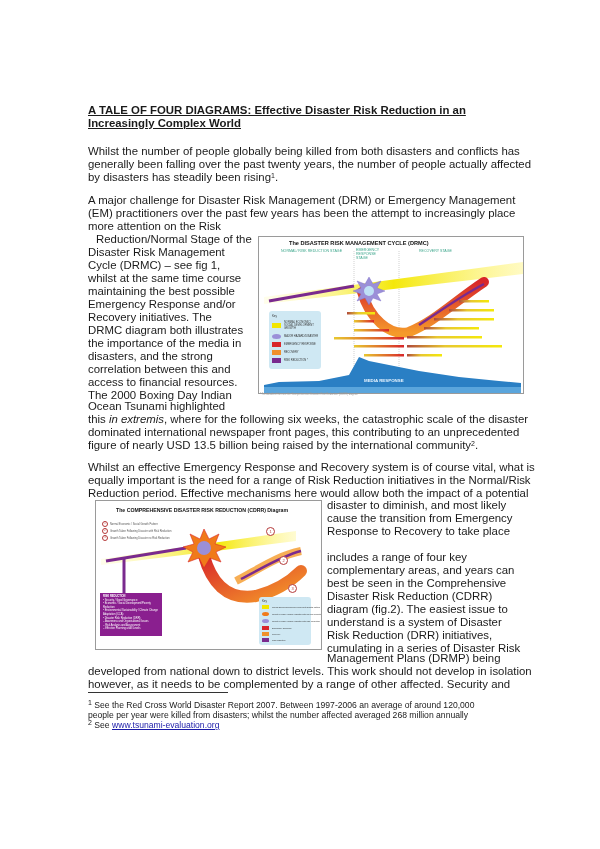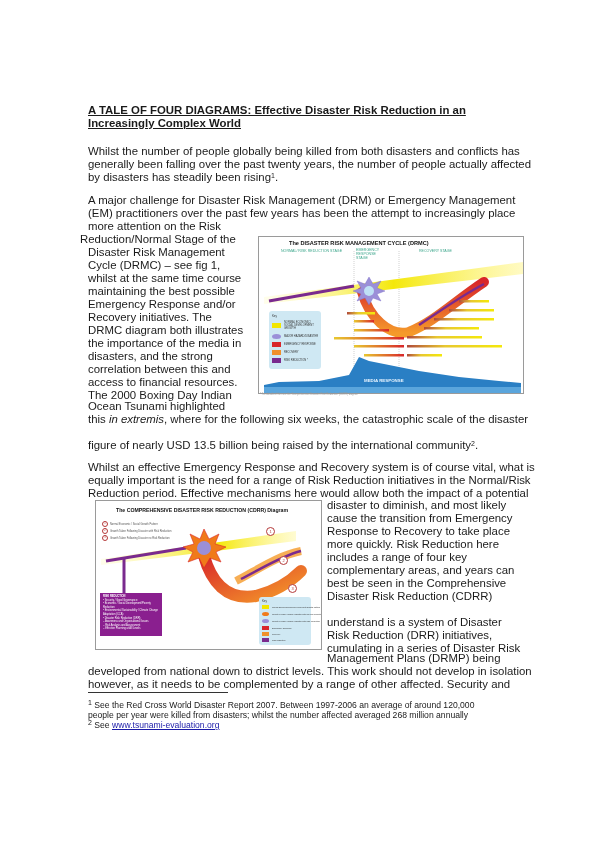--- a/index.html
+++ b/index.html
@@ -40,50 +40,51 @@
   <div class="title" style="top:104px">A TALE OF FOUR DIAGRAMS:  Effective Disaster Risk Reduction in an</div>
   <div class="title" style="top:117px">Increasingly Complex World</div>
 
   <div class="txt" style="left:88px;top:145px">Whilst the number of people globally being killed from both disasters and conflicts has</div>
   <div class="txt" style="left:88px;top:158px">generally been falling over the past twenty years, the number of people actually affected</div>
   <div class="txt" style="left:88px;top:171px"><span>by disasters has steadily been rising</span><sup>1</sup><span>.</span></div>
 
   <div class="txt" style="left:88px;top:194px">A major challenge for Disaster Risk Management (DRM) or Emergency Management</div>
   <div class="txt" style="left:88px;top:207px">(EM) practitioners over the past few years has been the attempt to increasingly place</div>
   <div class="txt" style="left:88px;top:220px">more attention on the Risk</div>
-  <div class="txt" style="left:80px;top:233px">Reduction/Normal Stage of the</div>
+  <div class="txt" style="left:96px;top:233px">Reduction/Normal Stage of the</div>
   <div class="txt" style="left:88px;top:246px">Disaster Risk Management</div>
   <div class="txt" style="left:88px;top:259px">Cycle (DRMC) – see fig 1,</div>
   <div class="txt" style="left:88px;top:272px">whilst at the same time course</div>
   <div class="txt" style="left:88px;top:285px">maintaining the best possible</div>
   <div class="txt" style="left:88px;top:298px">Emergency Response and/or</div>
   <div class="txt" style="left:88px;top:311px">Recovery initiatives.  The</div>
   <div class="txt" style="left:88px;top:324px">DRMC diagram both illustrates</div>
   <div class="txt" style="left:88px;top:337px">the importance of the media in</div>
   <div class="txt" style="left:88px;top:350px">disasters, and the strong</div>
   <div class="txt" style="left:88px;top:363px">correlation between this and</div>
   <div class="txt" style="left:88px;top:376px">access to financial resources.</div>
   <div class="txt" style="left:88px;top:389px">The 2000 Boxing Day Indian</div>
   <div class="txt" style="left:88px;top:400px">Ocean Tsunami highlighted</div>
 
   <div class="txt" style="left:88px;top:413px"><span>this </span><i>in extremis</i><span>, where for the following six weeks, the catastrophic scale of the disaster</span></div>
+  <div class="txt" style="left:88px;top:426px">dominated international newspaper front pages, this contributing to an unprecedented</div>
   <div class="txt" style="left:88px;top:439px"><span>figure of nearly USD 13.5 billion being raised by the international community</span><sup>2</sup><span>.</span></div>
 
   <div class="txt" style="left:88px;top:461px">Whilst an effective Emergency Response and Recovery system is of course vital, what is</div>
   <div class="txt" style="left:88px;top:474px">equally important is the need for a range of Risk Reduction initiatives in the Normal/Risk</div>
   <div class="txt" style="left:88px;top:487px">Reduction period.  Effective mechanisms here would allow both the impact of a potential</div>
 
   <div class="txt" style="left:327px;top:499px">disaster to diminish, and most likely</div>
   <div class="txt" style="left:327px;top:512px">cause the transition from Emergency</div>
   <div class="txt" style="left:327px;top:525px">Response to Recovery to take place</div>
-  <div class="txt" style="left:327px;top:538px">more quickly.  Risk Reduction here</div>
   <div class="txt" style="left:327px;top:551px">includes a range of four key</div>
   <div class="txt" style="left:327px;top:564px">complementary areas, and years can</div>
   <div class="txt" style="left:327px;top:577px">best be seen in the Comprehensive</div>
   <div class="txt" style="left:327px;top:590px">Disaster Risk Reduction (CDRR)</div>
+  <div class="txt" style="left:327px;top:603px">diagram (fig.2).  The easiest issue to</div>
   <div class="txt" style="left:327px;top:616px">understand is a system of Disaster</div>
   <div class="txt" style="left:327px;top:629px">Risk Reduction (DRR) initiatives,</div>
   <div class="txt" style="left:327px;top:642px">cumulating in a series of Disaster Risk</div>
   <div class="txt" style="left:327px;top:652px">Management Plans (DRMP) being</div>
 
   <div class="txt" style="left:88px;top:665px">developed from national down to district levels.  This work should not develop in isolation</div>
   <div class="txt" style="left:88px;top:678px">however, as it needs to be complemented by a range of other affected.  Security and</div>
 
   <div class="rule"></div>
   <div class="fn" style="left:88px;top:700px"><sup>1</sup><span> See the Red Cross World Disaster Report 2007.   Between 1997-2006 an average of around 120,000</span></div>

